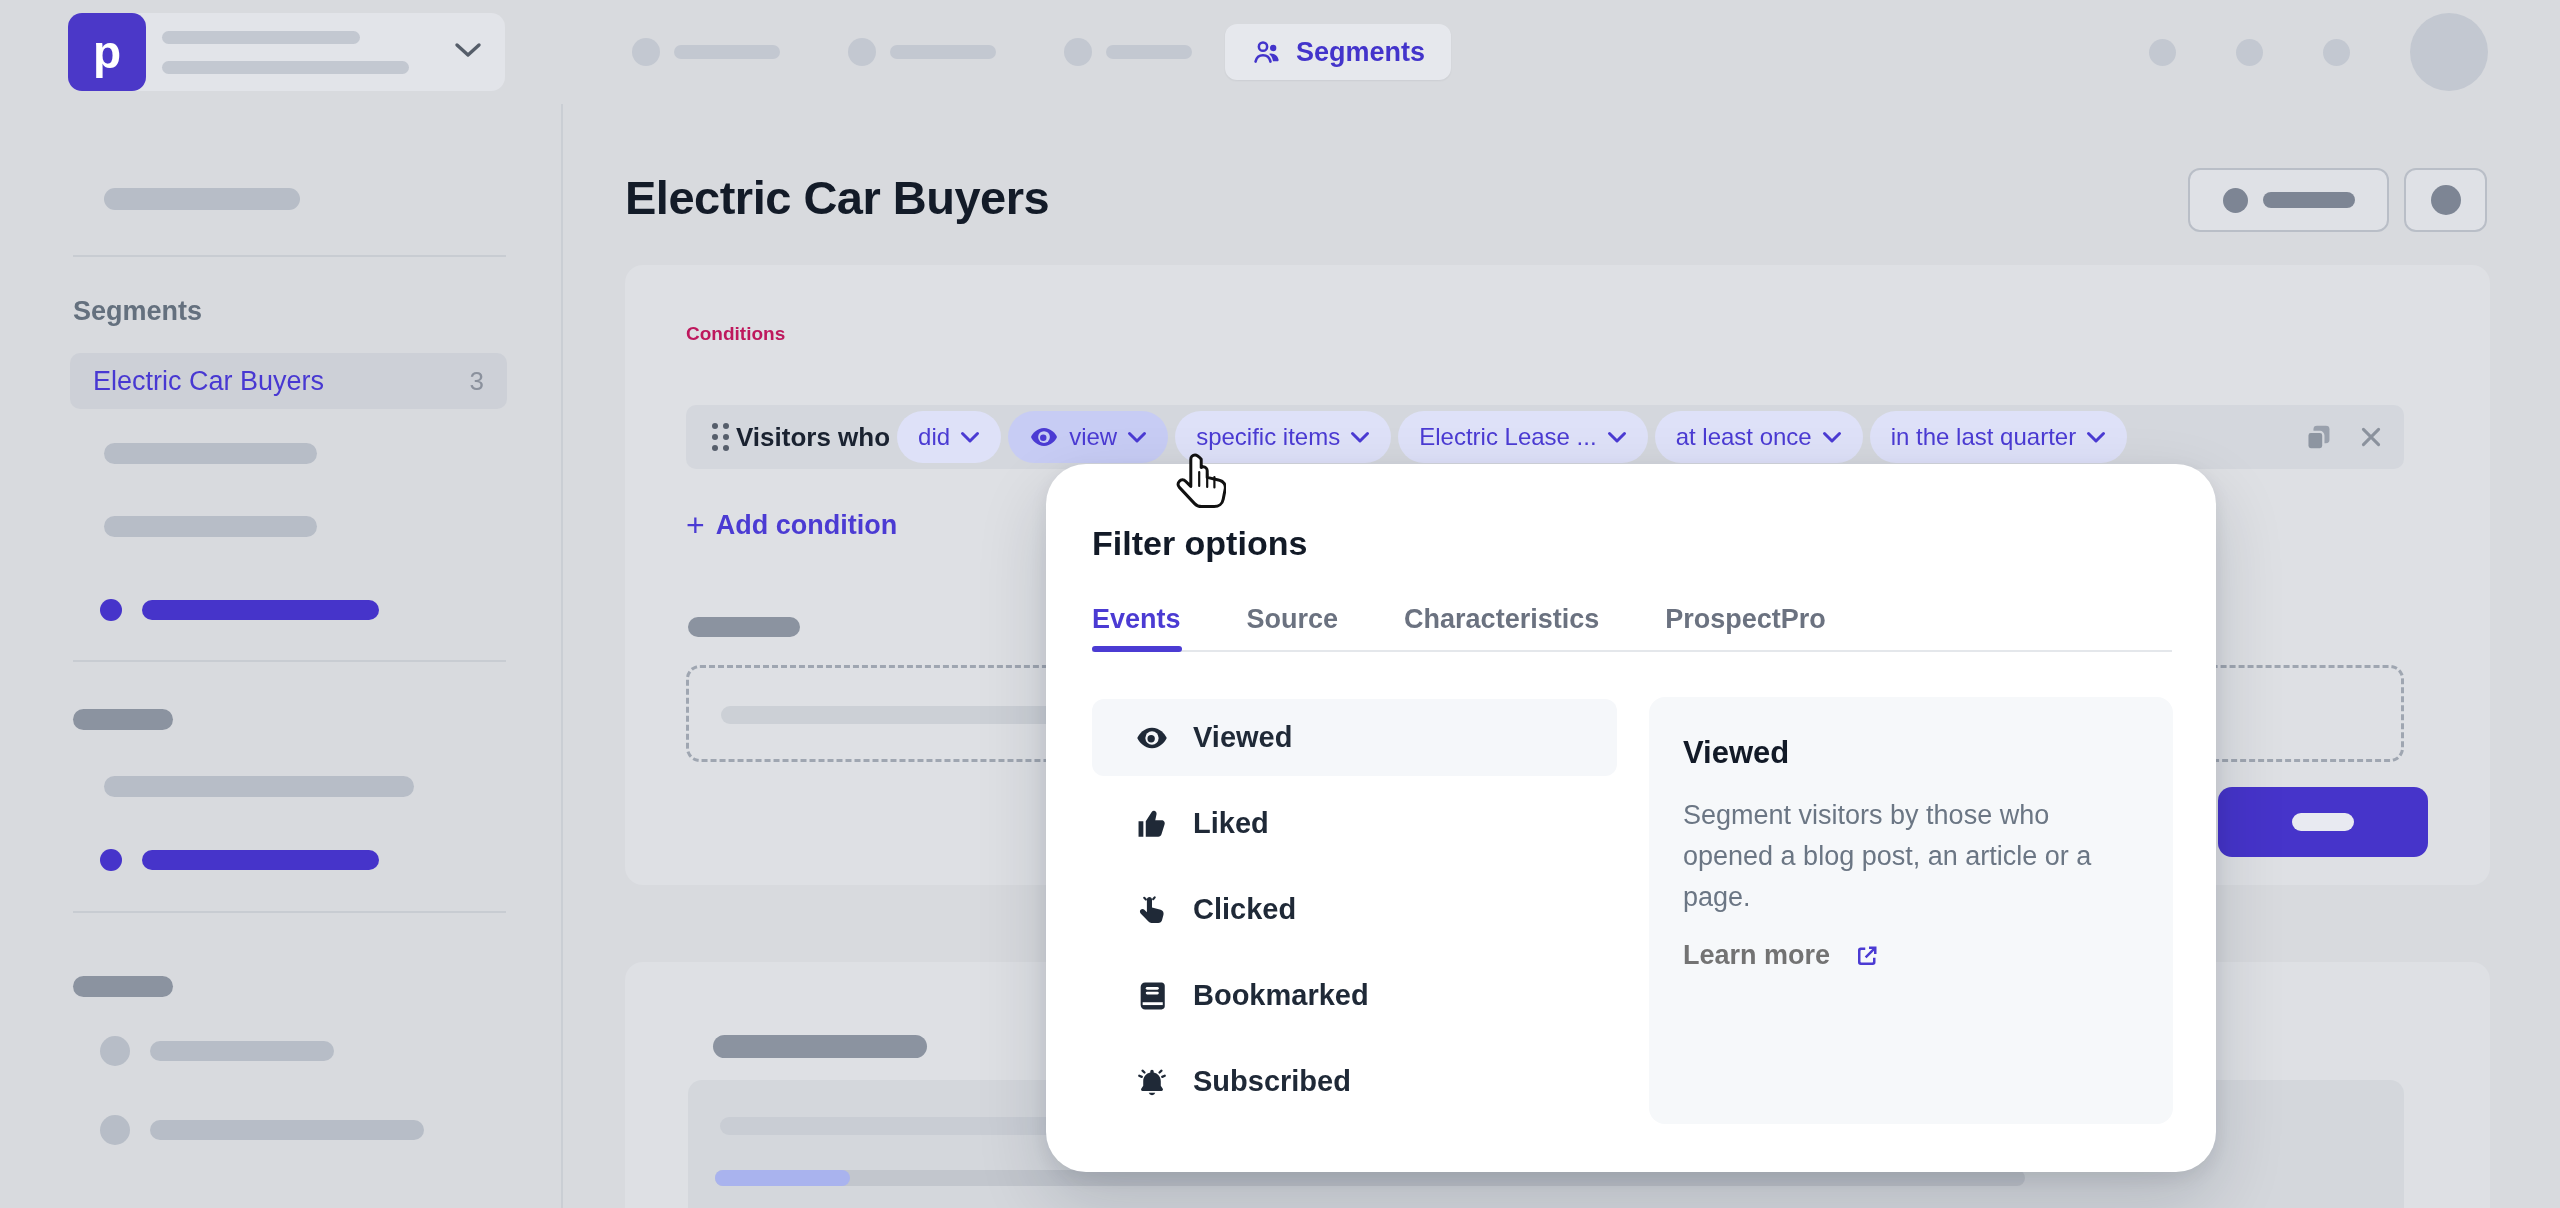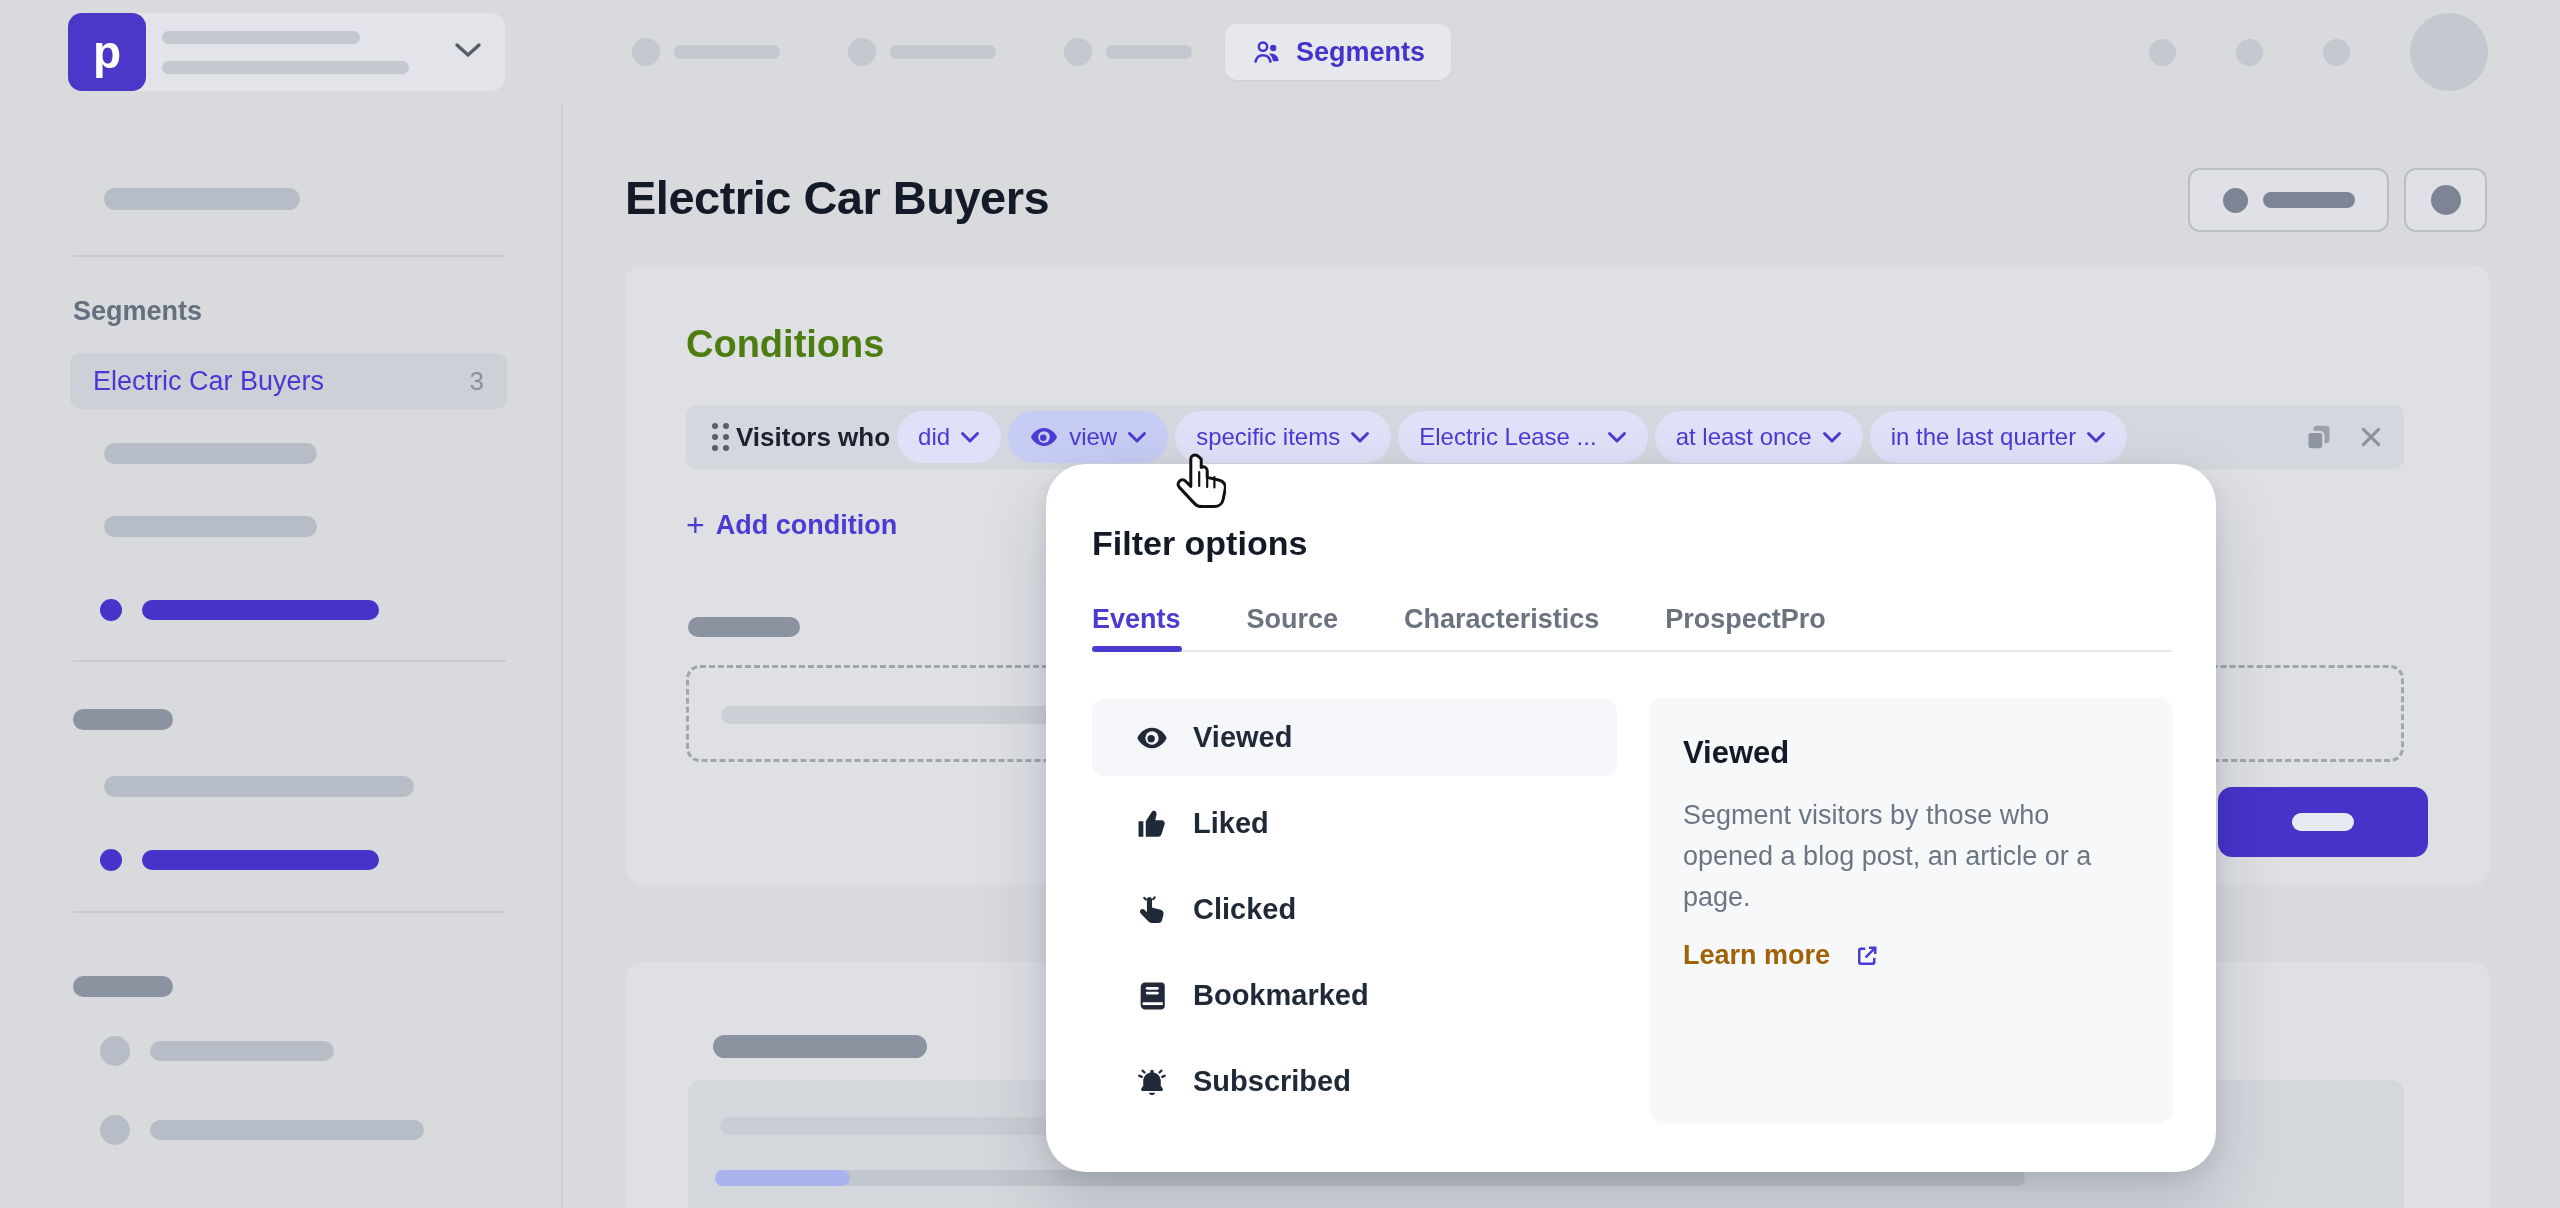--- a/index.html
+++ b/index.html
@@ -65,21 +65,21 @@
   #hdr-btn-wide .c { width:25px; height:25px; border-radius:50%; background:#7d8594; }
   #hdr-btn-wide .b { width:92px; height:16px; border-radius:8px; background:#7d8594; }
   #hdr-btn-sq { position:absolute; left:1841px; top:64px; width:83px; height:64px;
     background:#dfe1e6; border:2px solid #b9bec7; border-radius:12px;
     display:flex; align-items:center; justify-content:center; cursor:pointer; }
   #hdr-btn-sq .c { width:30px; height:30px; border-radius:50%; background:#7d8594; }
 
   
   #conditions-card { position:absolute; left:62px; top:161px; width:1865px; height:620px;
     background:#dee0e4; border-radius:18px; }
-  #conditions-heading { position:absolute; left:61px; top:58px; font-size:38px; font-weight:bold; color:#4d7c0f; }
+  #conditions-heading { position:absolute; left:61px; top:58px; font-size:19px; font-weight:bold; color:#be185d; }
   #cond-row { position:absolute; left:61px; top:140px; width:1718px; height:64px;
     background:#d4d7dd; border-radius:10px; display:flex; align-items:center;
     padding:0 20px 0 26px; gap:7px; white-space:nowrap; }
   #drag-handle { display:grid; grid-template-columns:repeat(2,6px); grid-auto-rows:6px; gap:5px; cursor:grab; }
   #drag-handle i { width:6px; height:6px; border-radius:50%; background:#565e6b; }
   #visitors-who { font-size:26px; font-weight:bold; color:#1a2230; }
   .chip { height:52px; border-radius:26px; background:#dee1f8; color:#4b3bd3;
     display:flex; align-items:center; gap:10px; padding:0 21px; font-size:24px; cursor:pointer; }
   .chip.hot { background:#c7ccf4; }
   .chip svg.chev { flex:0 0 auto; }
@@ -128,21 +128,21 @@
     display:flex; align-items:center; gap:24px; padding-left:43px; cursor:pointer;
     color:#1f2937; font-size:29px; font-weight:bold; }
   .ev-row.sel { background:#f5f7fa; }
   .ev-icon { display:flex; color:#1f2937; }
 
   #detail-panel { position:absolute; left:603px; top:233px; width:524px; height:427px;
     background:#f6f8fa; border-radius:16px; padding:38px 34px; }
   #detail-title { font-size:31px; font-weight:bold; color:#121a27; }
   #detail-desc { margin-top:24px; width:460px; font-size:27px; line-height:41px; color:#6b7684; }
   #learn-more { margin-top:22px; display:flex; align-items:center; gap:22px;
-    color:#a16207; font-size:27px; font-weight:bold; cursor:pointer; }
+    color:#737373; font-size:27px; font-weight:bold; cursor:pointer; }
 
   #cursor { position:absolute; left:1176px; top:451px; z-index:30; pointer-events:none; }
 </style>
 </head>
 <body>
 
 <div id="topbar">
   <div id="logo-group">
     <div id="logo-tile">
       <span>p</span>

